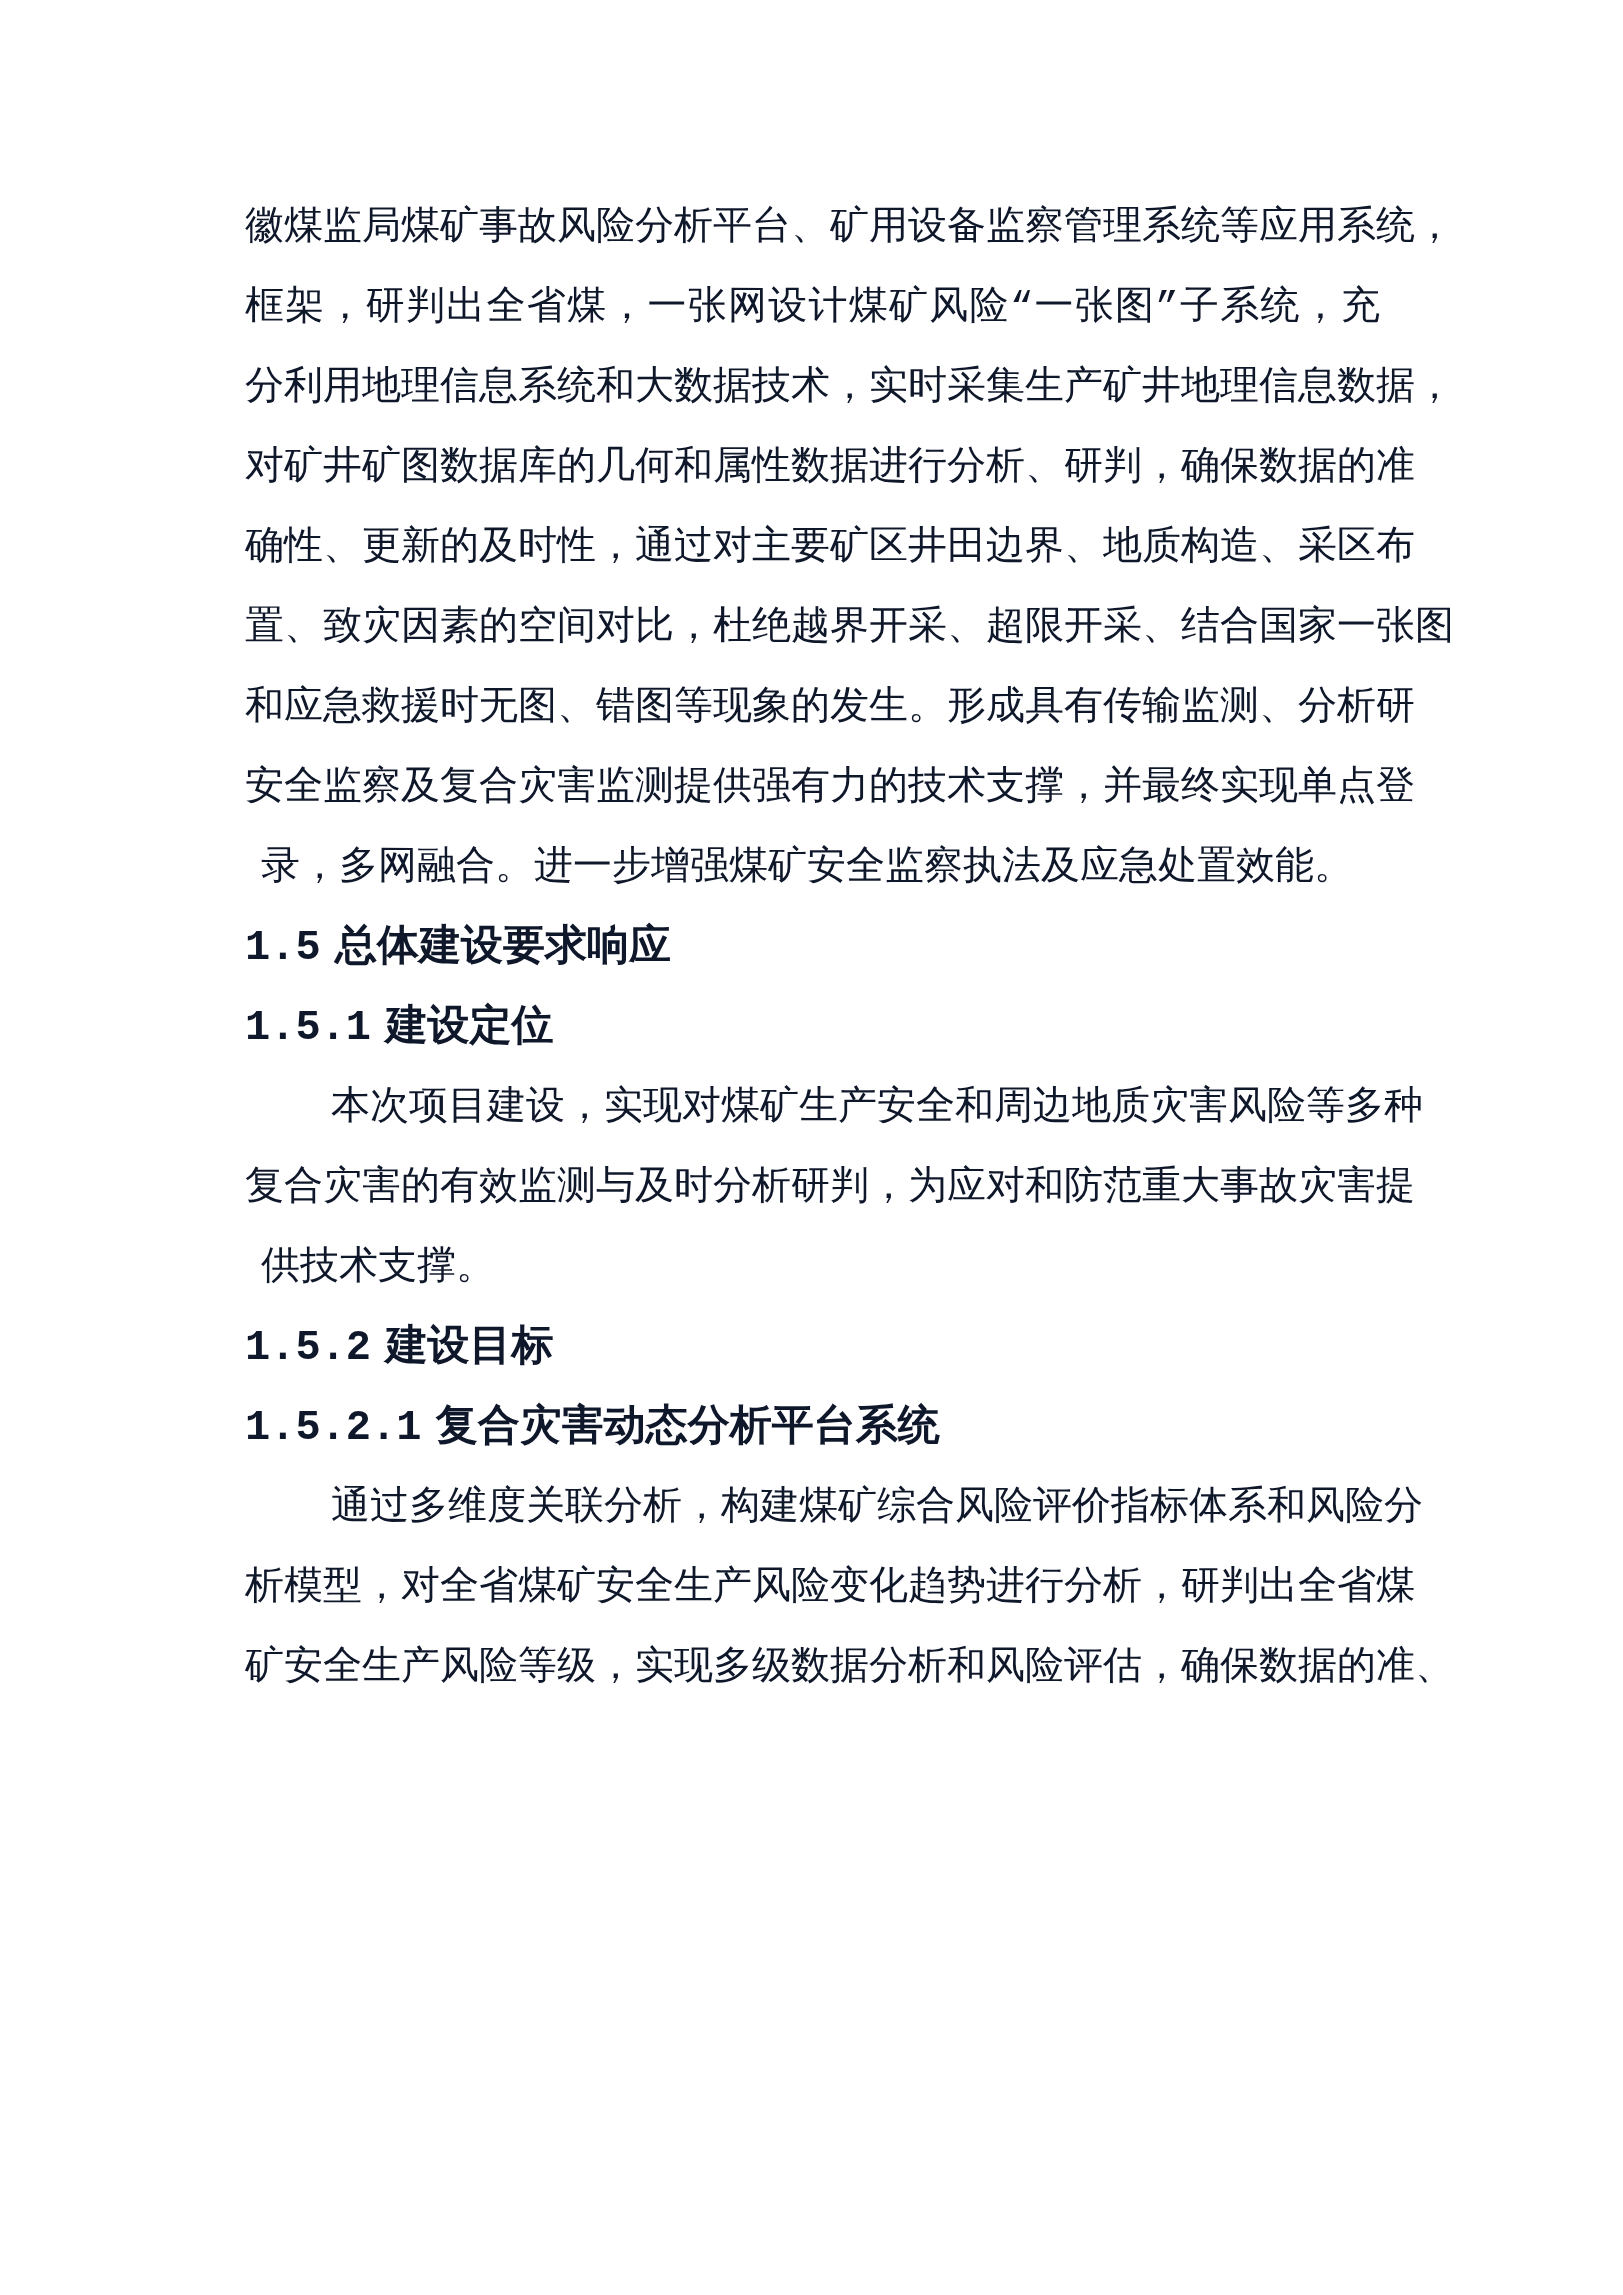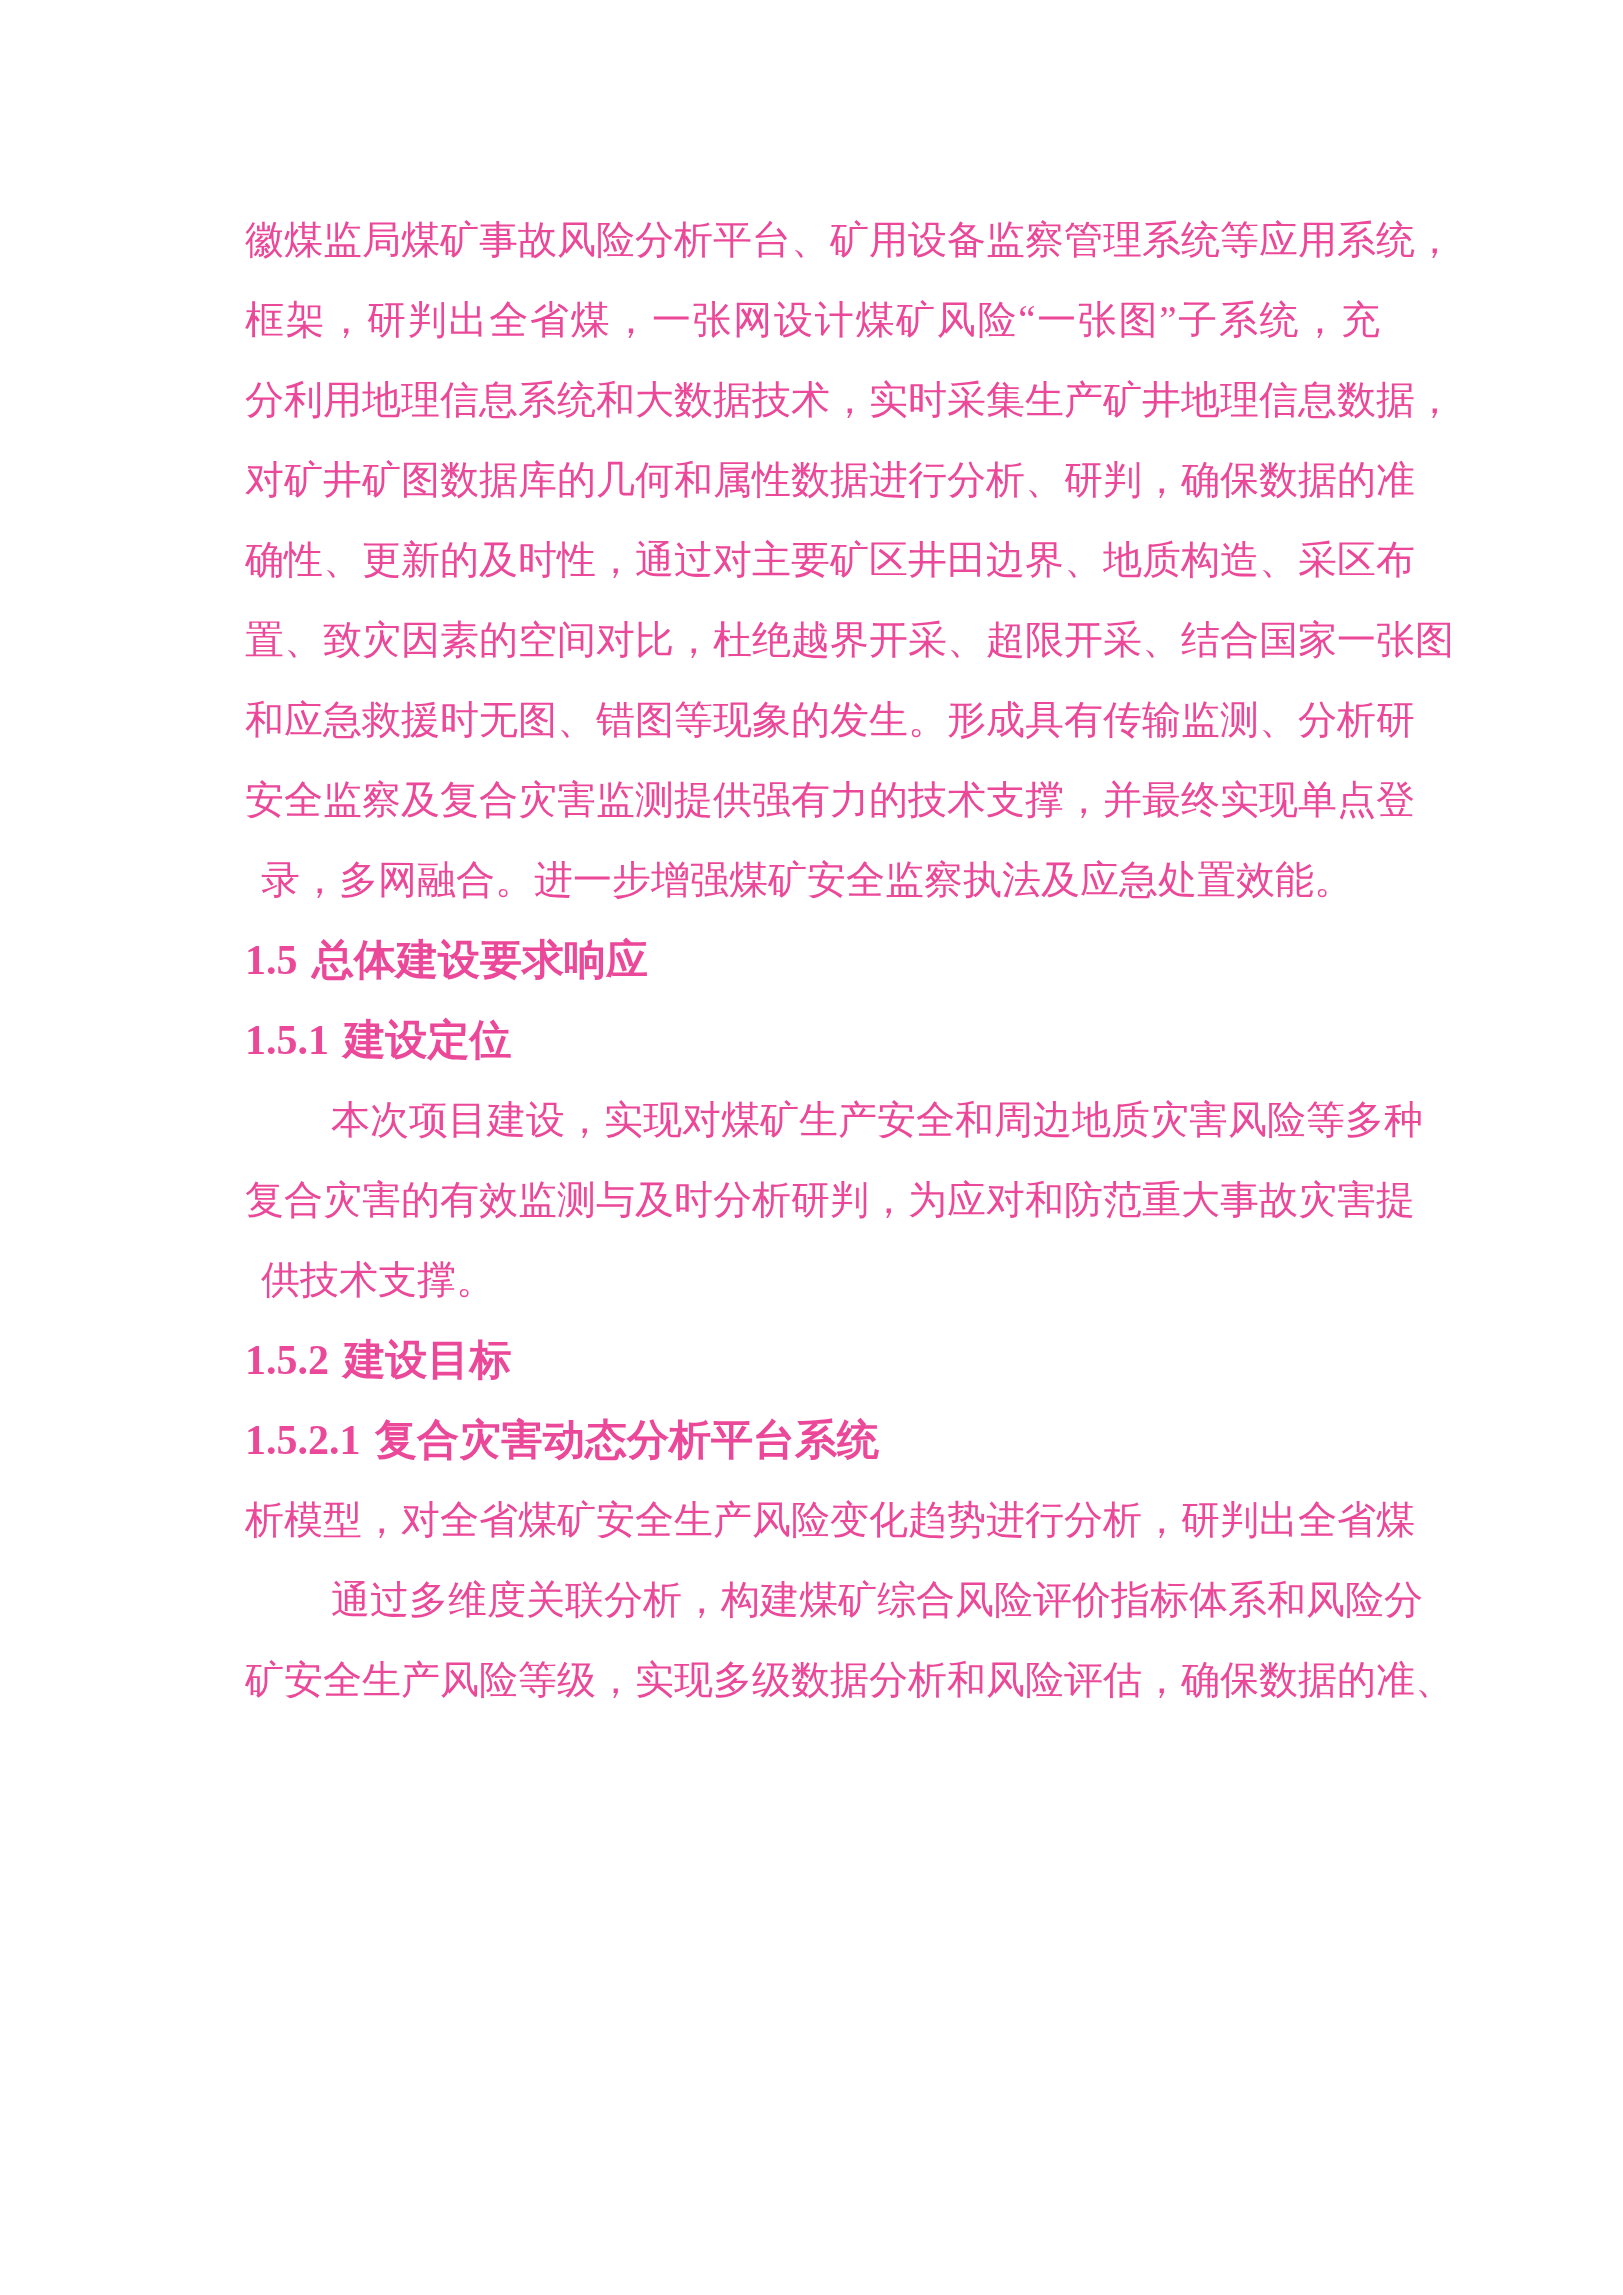--- a/index.html
+++ b/index.html
@@ -1,23 +1,23 @@
 <!DOCTYPE html>
 <html style="font-size:10.5px"><head>
 <meta charset="utf-8">
 <style>
   html, body { margin: 0; padding: 0; background: #ffffff; }
   body { width: 1623px; height: 2295px; position: relative; overflow: hidden; }
   .page {
     position: absolute;
     left: 245px;
-    top: 200px;
+    top: 188px;
     width: 1135px;
-    font-family: Liberation Serif, serif;
-    color: #ec4899;
+    font-family: Liberation Mono, monospace;
+    color: #0f172a;
     font-size: 39px;
   }
   .line {
     height: 80px;
     line-height: 80px;
     white-space: nowrap;
     text-align: justify;
     text-align-last: justify;
     letter-spacing: 0px;
   }
@@ -65,19 +65,19 @@
 
   <div class="heading">
     <span class="num">1.5.2</span><span>建设目标</span>
   </div>
 
   <div class="heading">
     <span class="num">1.5.2.1</span><span>复合灾害动态分析平台系统</span>
   </div>
 
   <div>
+    <div class="line indent">通过多维度关联分析，构建煤矿综合风险评价指标体系和风险分</div>
     <div class="line">析模型，对全省煤矿安全生产风险变化趋势进行分析，研判出全省煤</div>
-    <div class="line indent">通过多维度关联分析，构建煤矿综合风险评价指标体系和风险分</div>
     <div class="line">矿安全生产风险等级，实现多级数据分析和风险评估，确保数据的准、</div>
   </div>
 
 </div>
 
 
 </body></html>

